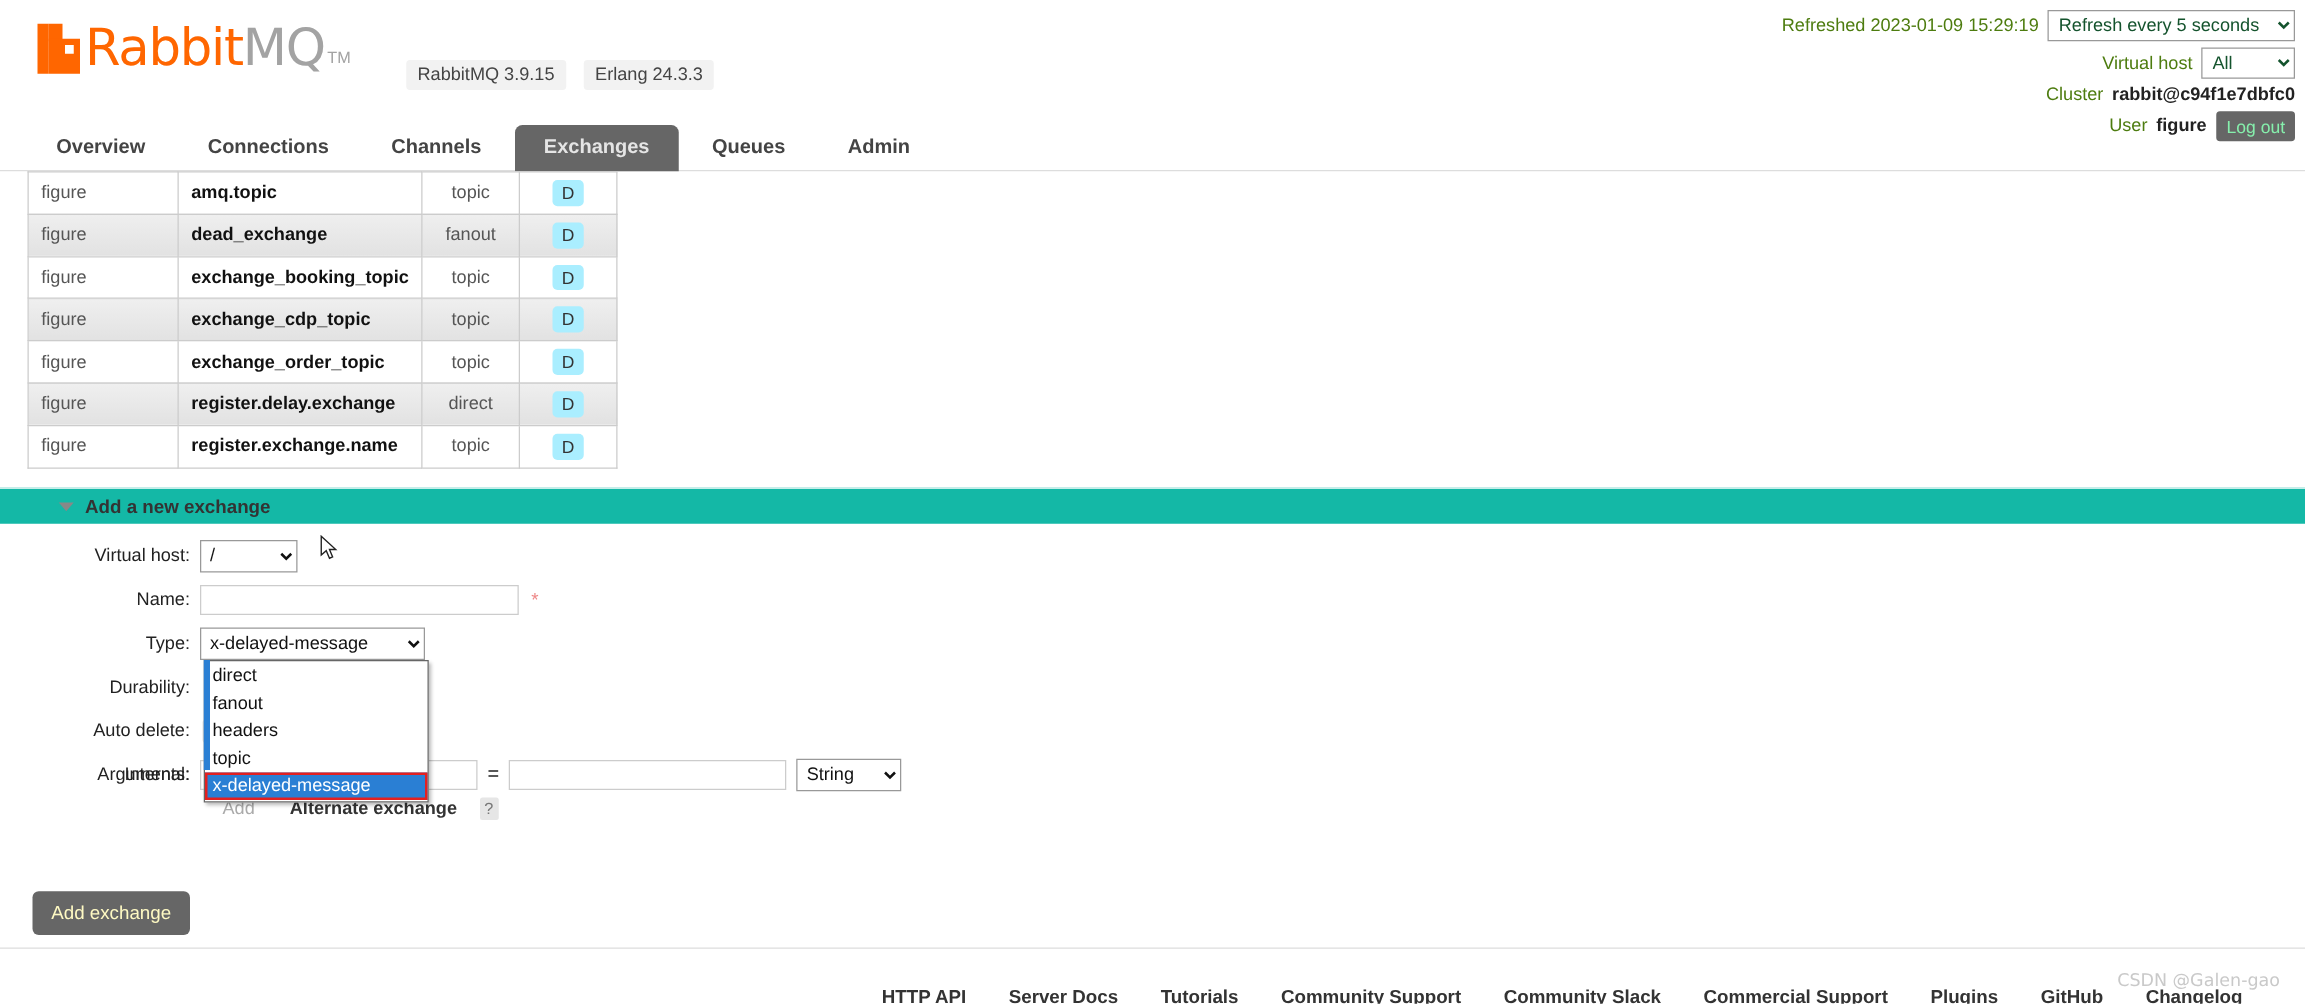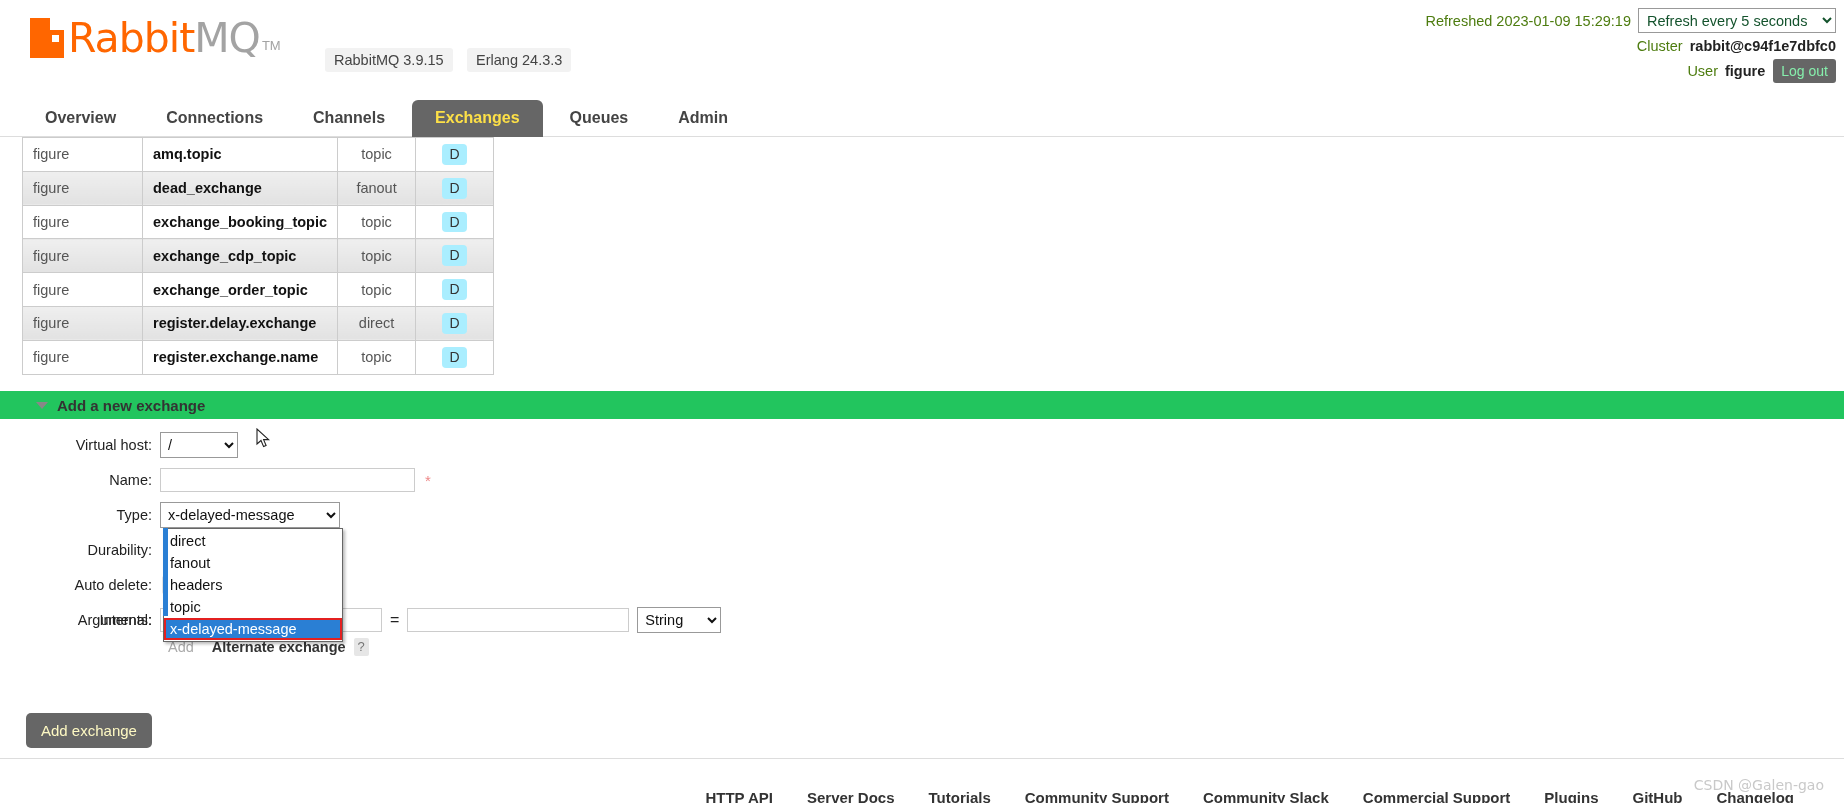--- a/index.html
+++ b/index.html
@@ -18,21 +18,21 @@
 
   
   #header {
     position: relative;
     height: 118px;
     padding: 0;
   }
   #logo-wrap {
     position: absolute;
     left: 30px; top: 18px;
-    display: flex; align-items: flex-start;
+    display: flex; align-items: flex-end;
   }
   #logo-mark {
     width: 34px; height: 40px;
     position: relative;
     margin-right: 4px;
   }
   #logo-mark .bar {
     position: absolute; left: 0; top: 0;
     width: 9px; height: 40px; background: #f60;
   }
@@ -134,21 +134,21 @@
     font-weight: bold;
     color: #444;
     padding: 9px 23px 0 23px;
     margin-right: 4px;
     cursor: pointer;
     border-radius: 6px 6px 0 0;
     height: 37px;
   }
   #nav li.active {
     background: #666;
-    color: #fde047;
+    color: #e5e5e5;
   }
 
   
   #table-wrap {
     position: absolute;
     left: 22px; top: 137px;
   }
   table.listing {
     border-collapse: collapse;
     font-size: 14.5px;
@@ -176,24 +176,24 @@
     padding: 2px 7px;
     line-height: 1.2;
   }
 
   
   #section-head {
     position: absolute;
     left: 0; top: 390px;
     width: 1844px;
     height: 29px;
-    background: #22c55e;
+    background: #14b8a6;
     display: flex;
     align-items: center;
-    padding-left: 36px;
+    padding-left: 47px;
     border-top: 1px solid #fff;
   }
   #section-head .tri {
     width: 0; height: 0;
     border-left: 6px solid transparent;
     border-right: 6px solid transparent;
     border-top: 7px solid #888;
     margin-right: 9px;
   }
   #section-head .title {
@@ -296,20 +296,21 @@
   #args-row { position: absolute; left: 0; top: 605px; width: 100%; }
   #arg-key { width: 222px; }
   #arg-val { width: 222px; }
   .eq { margin: 0 8px; color: #222; }
   #sel-argtype { width: 84px; margin-left: 8px; }
   #addrow {
     position: absolute;
     left: 0; top: 638px;
     display: flex;
     align-items: center;
+    gap: 10px;
   }
   #addrow .spacer { width: 160px; }
   #add-link {
     color: #aaa;
     margin-left: 8px;
     margin-right: 18px;
     cursor: pointer;
     font-size: 14.5px;
   }
   #alt-exch {
@@ -394,20 +395,24 @@
 
     <div id="version-row">
       <span class="version-pill">RabbitMQ 3.9.15</span>
       <span class="version-pill">Erlang 24.3.3</span>
     </div>
 
     <div id="header-right">
       <div class="line">
         <span class="lbl">Refreshed 2023-01-09 15:29:19</span>
         <select class="hsel" id="sel-refresh"><option>Refresh every 5 seconds</option><option>Refresh every 10 seconds</option><option>Refresh every 30 seconds</option><option>Refresh every 60 seconds</option><option>Do not refresh</option></select>
+      </div>
+      <div class="line">
+        <span class="lbl">Virtual host</span>
+        <select class="hsel" id="sel-vhost"><option>All</option><option>/</option></select>
       </div>
       <div class="line">
         <span class="lbl">Cluster</span>
         <span class="strong">rabbit@c94f1e7dbfc0</span>
       </div>
       <div class="line">
         <span class="lbl">User</span>
         <span class="strong">figure</span>
         <button id="logout-btn">Log out</button>
       </div>

